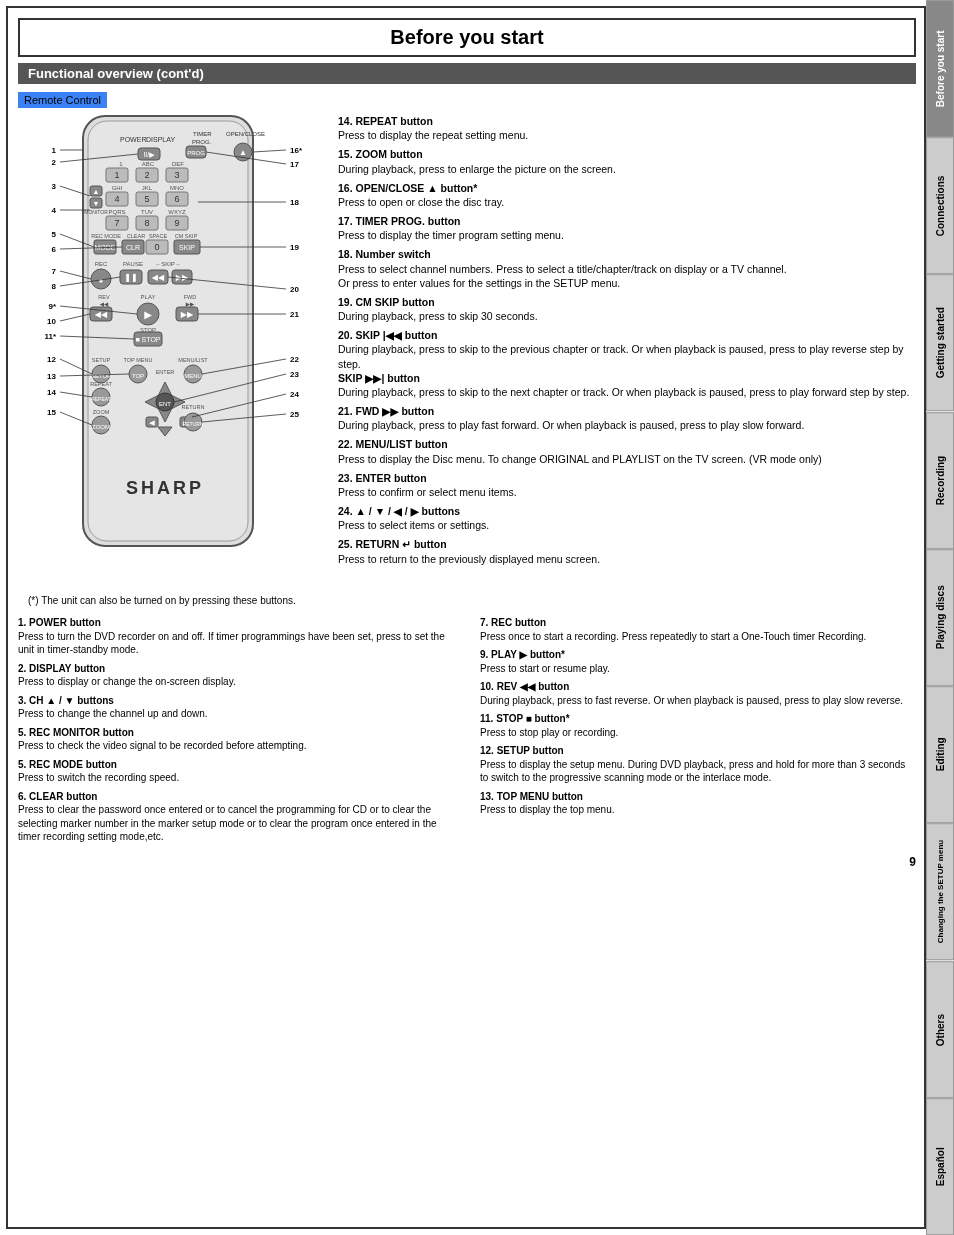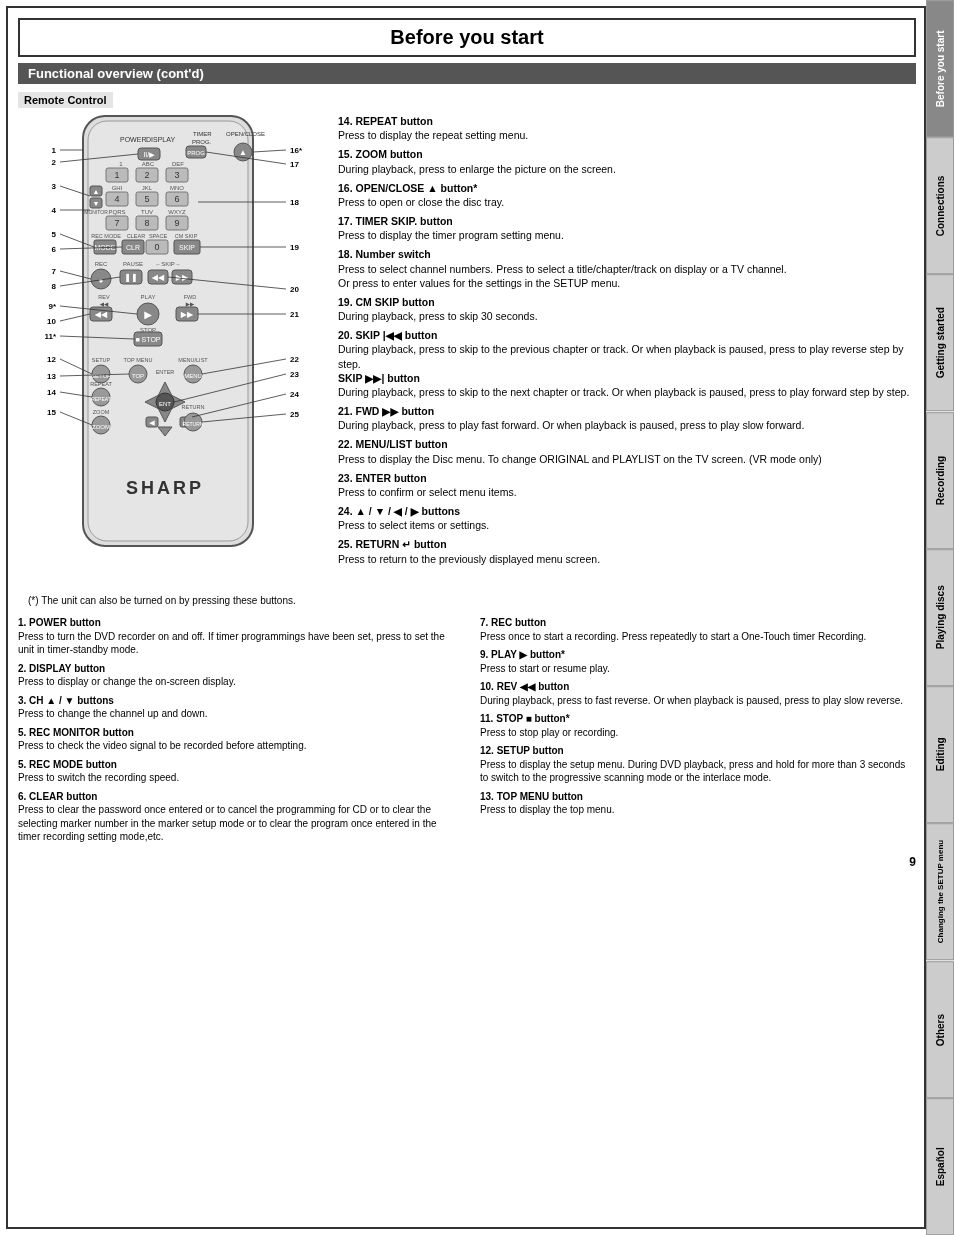--- a/index.html
+++ b/index.html
@@ -57,24 +57,24 @@
     .section-title {
       background: #555;
       color: #fff;
       font-size: 13px;
       font-weight: bold;
       padding: 3px 10px;
       margin-bottom: 8px;
       text-align: left;
     }
     .remote-label {
-      background: #e5e5e5;
+      background: #3b82f6;
       color: #000;
       font-size: 11px;
-      font-weight: bold;
+      font-weight: normal;
       padding: 2px 6px;
       display: inline-block;
       margin-bottom: 6px;
     }
     .content-area {
       display: flex;
       gap: 10px;
     }
     .left-panel {
       width: 310px;
@@ -385,21 +385,21 @@
       </div>
       <div class="desc-item">
         <span class="num-label">15. <strong>ZOOM button</strong></span><br>
         During playback, press to enlarge the picture on the screen.
       </div>
       <div class="desc-item">
         <span class="num-label">16. <strong>OPEN/CLOSE ▲ button*</strong></span><br>
         Press to open or close the disc tray.
       </div>
       <div class="desc-item">
-        <span class="num-label">17. <strong>TIMER SKIP. button</strong></span><br>
+        <span class="num-label">17. <strong>TIMER PROG. button</strong></span><br>
         Press to display the timer program setting menu.
       </div>
       <div class="desc-item">
         <span class="num-label">18. <strong>Number switch</strong></span><br>
         Press to select channel numbers. Press to select a title/chapter/track on display or a TV channel.<br>
         Or press to enter values for the settings in the SETUP menu.
       </div>
       <div class="desc-item">
         <span class="num-label">19. <strong>CM SKIP button</strong></span><br>
         During playback, press to skip 30 seconds.

